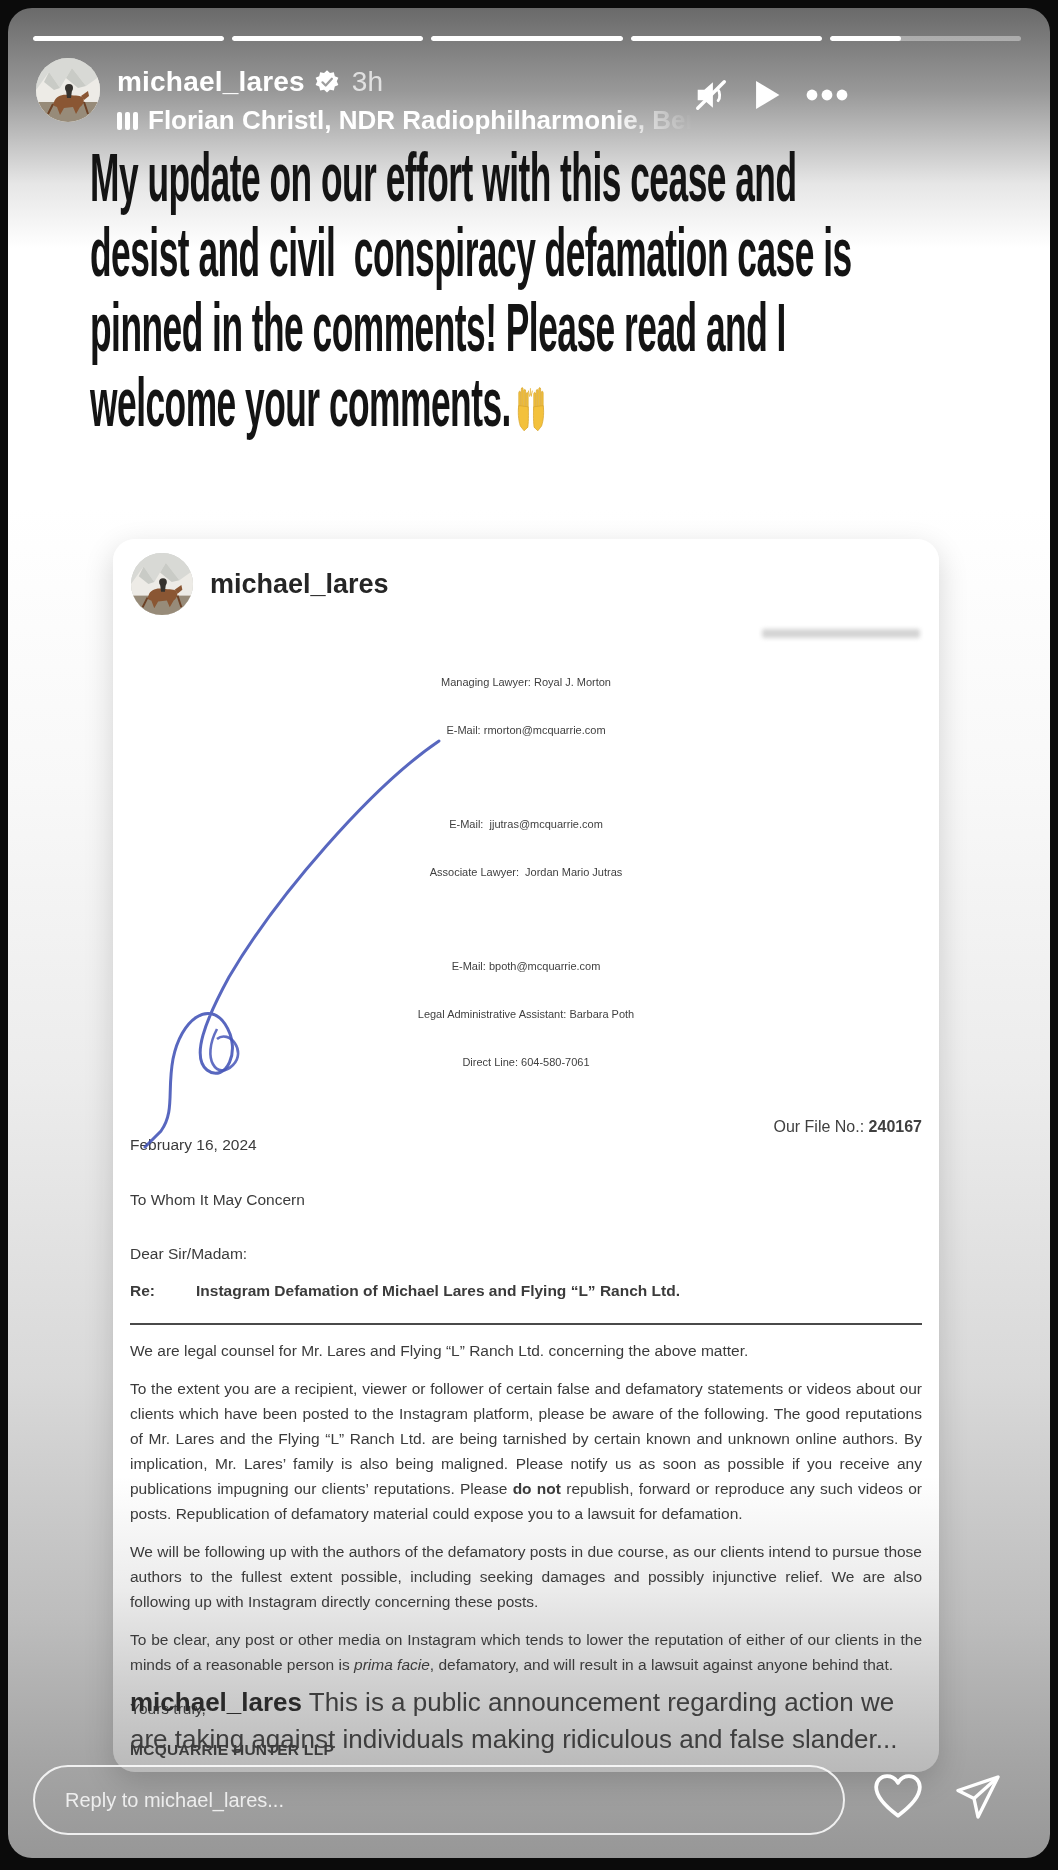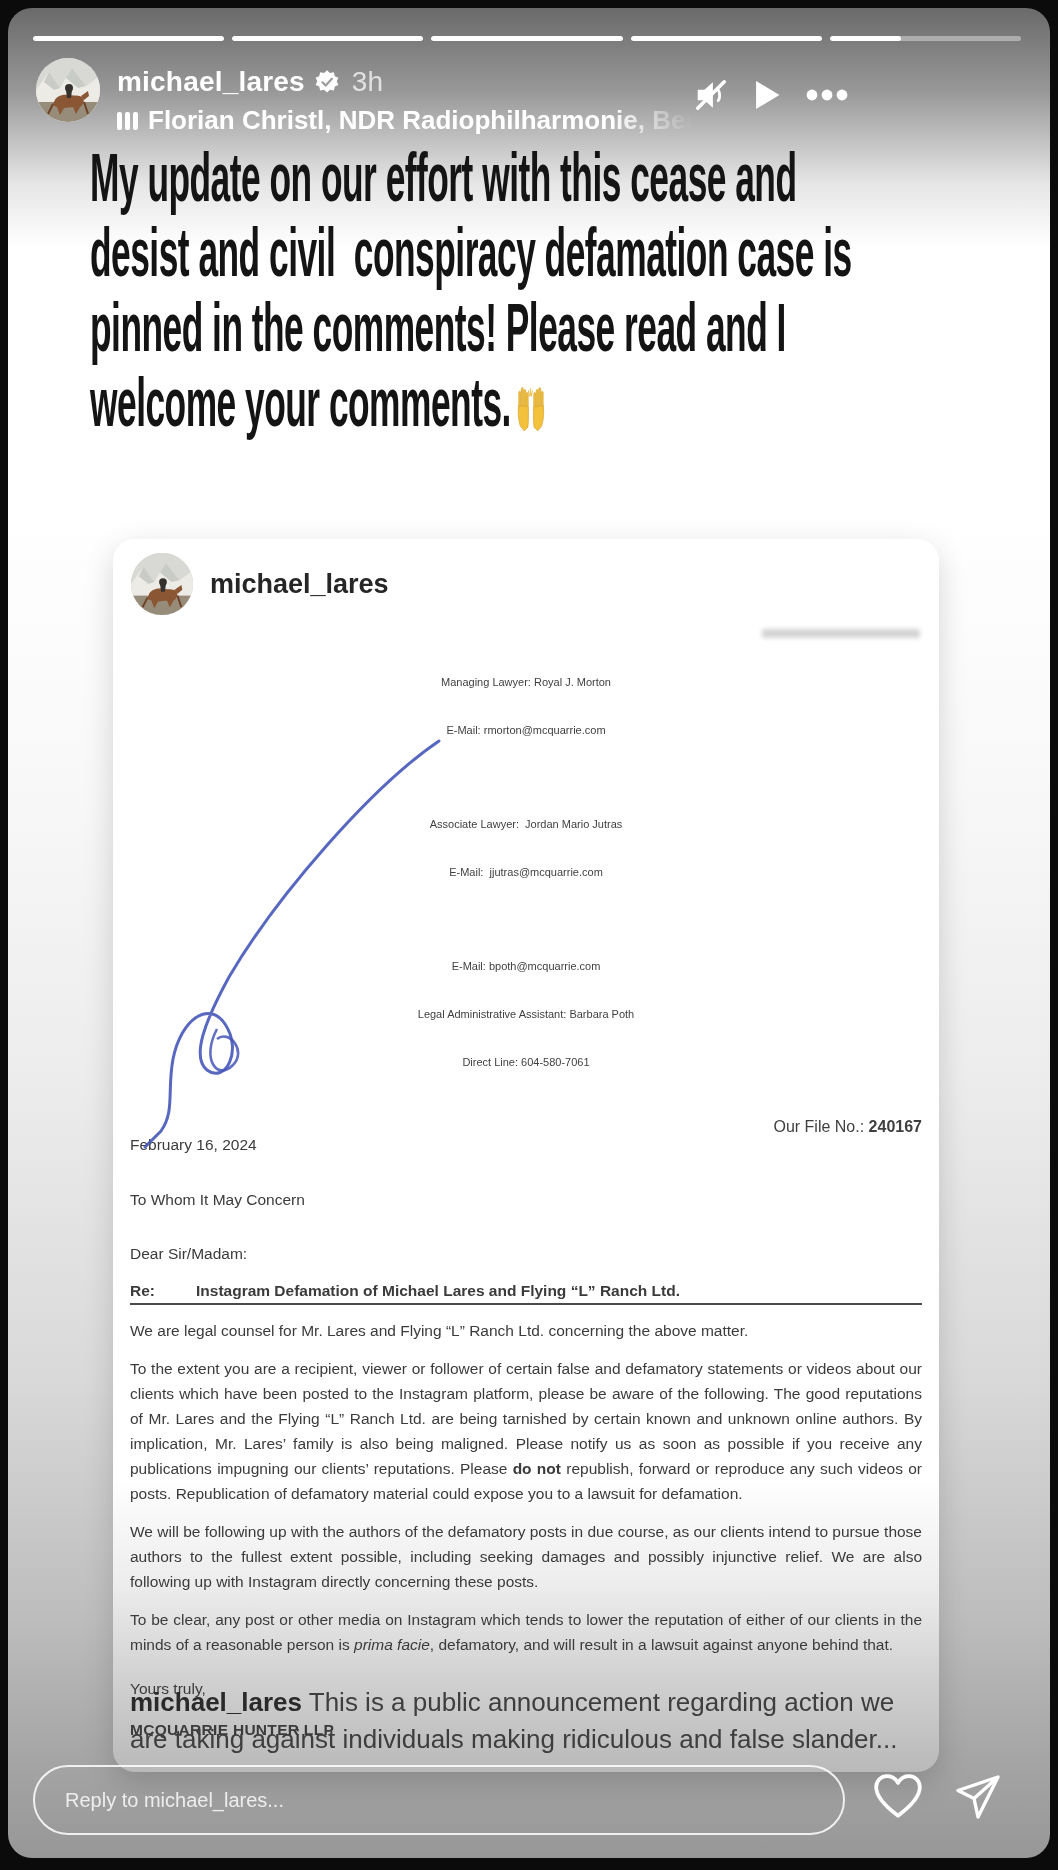--- a/index.html
+++ b/index.html
@@ -45,21 +45,21 @@
   .letter{position:relative;padding:0 17px;color:#3b3b3b;font-size:15.5px;}
   .redact{width:158px;height:9px;border-radius:2px;background:#d4d4d4;filter:blur(2px);
     margin:14px 2px 4px auto;}
   .contact-block{text-align:center;font-size:11px;line-height:16px;color:#3f3f3f;}
   .contact-group{margin-bottom:14px;white-space:pre;}
   .file-line{text-align:right;font-size:16px;margin-top:16px;color:#3f3f3f;}
   .file-value{font-weight:bold;}
   .date-line{margin-top:0;}
   .to-line{margin-top:37px;}
   .salutation{margin-top:36px;}
-  .re-line{margin-top:19px;display:flex;font-weight:bold;border-bottom:2px solid #4a4a4a;padding-bottom:3px;}
+  .re-line{margin-top:19px;display:flex;font-weight:bold;border-bottom:2px solid #4a4a4a;padding-bottom:23px;}
   .re-label{flex:none;}
   .re-subject{margin-left:41px;}
   .para{margin-top:13px;text-align:justify;line-height:25px;}
   .para.first{}
   .closing{margin-top:23px;}
   .firm{margin-top:23px;font-weight:bold;letter-spacing:.3px;}
   .signature-svg{position:absolute;left:8px;top:100px;pointer-events:none;}
   .caption{position:absolute;left:17px;right:17px;bottom:14px;font-size:26px;line-height:37px;color:#3e3e3e;}
   .caption b{color:#2a2a2a;}
   
@@ -189,22 +189,22 @@
 
       <div class="letter">
         <div class="redact"></div>
 
         <div class="contact-block">
           <div class="contact-group">
             <div>Managing Lawyer: Royal J. Morton</div>
             <div>E-Mail: rmorton@mcquarrie.com</div>
           </div>
           <div class="contact-group">
+            <div>E-Mail:  jjutras@mcquarrie.com</div>
             <div>Associate Lawyer:  Jordan Mario Jutras</div>
-            <div>E-Mail:  jjutras@mcquarrie.com</div>
           </div>
           <div class="contact-group">
             <div>E-Mail: bpoth@mcquarrie.com</div>
             <div>Legal Administrative Assistant: Barbara Poth</div>
             <div>Direct Line: 604-580-7061</div>
           </div>
         </div>
 
         <div class="file-line"><span>Our File No.: </span><span class="file-value">240167</span></div>
 

